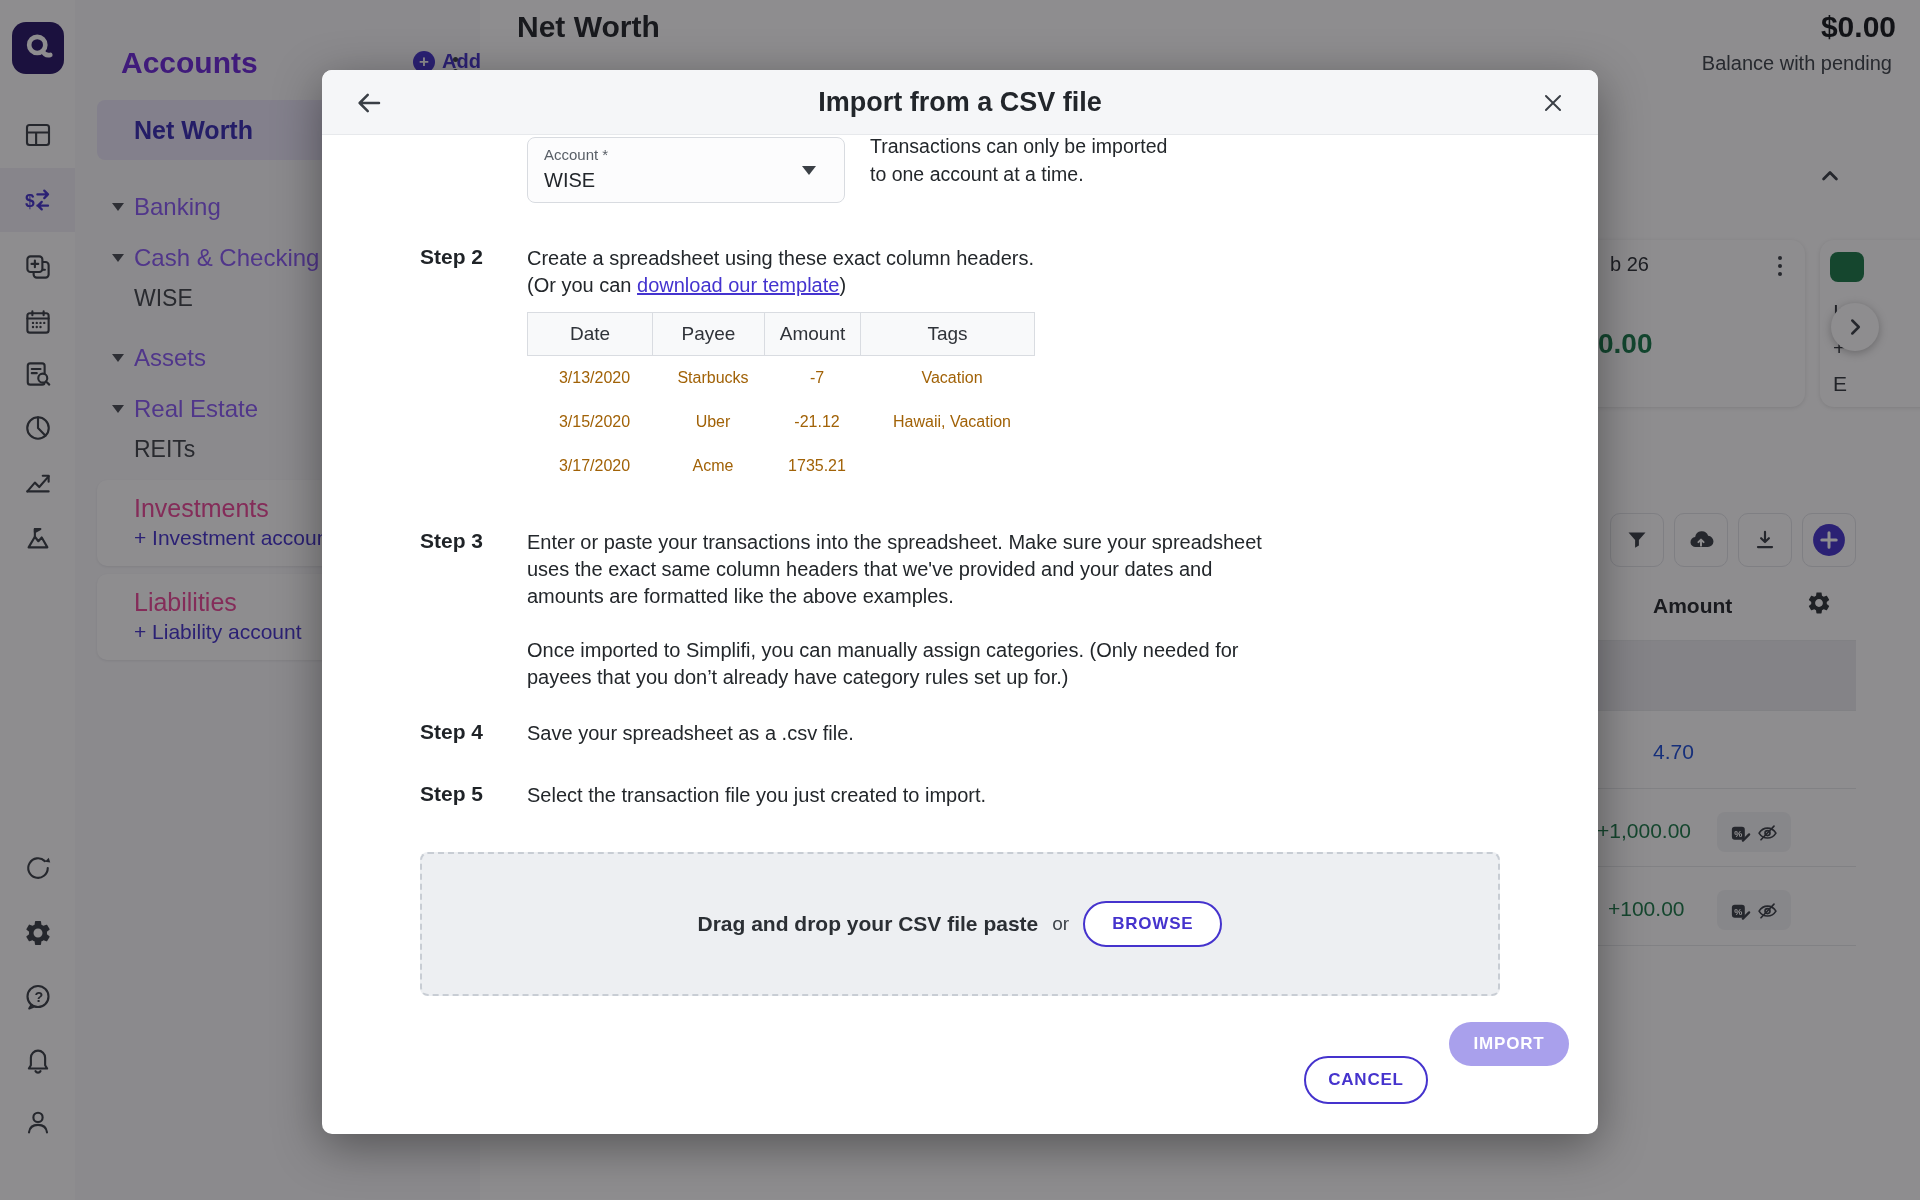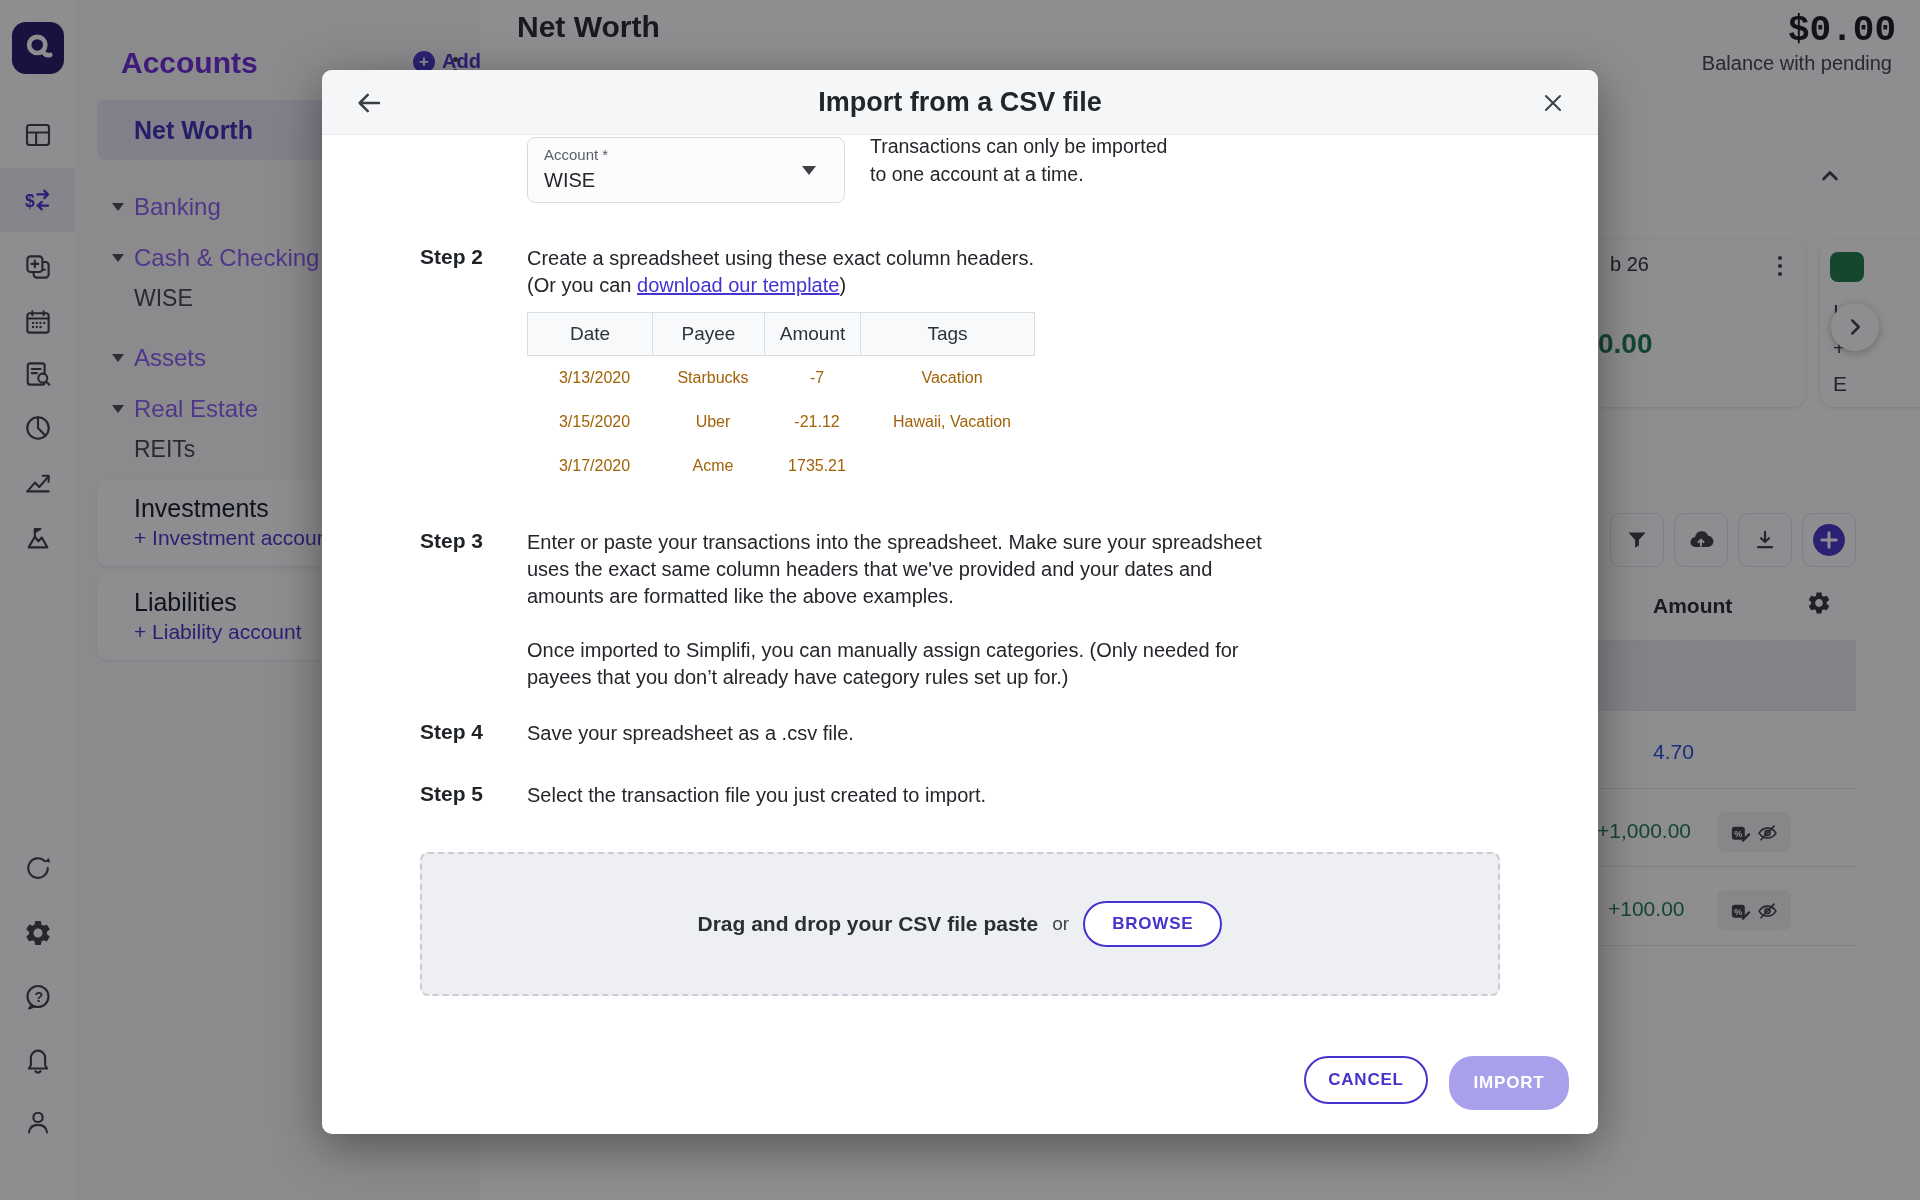--- a/index.html
+++ b/index.html
@@ -21,27 +21,27 @@
   .add-circ{width:22px;height:22px;border-radius:50%;background:#4533cd;color:#fff;display:flex;align-items:center;justify-content:center;font-size:17px;font-weight:bold;line-height:1;}
   .sb-kebab{position:absolute;left:368px;top:50px;width:24px;height:36px;cursor:pointer;}
   .sb-kebab i{display:block;width:5px;height:5px;border-radius:50%;background:#3b4046;margin:7px auto 0;}
   .nw-item{position:absolute;left:22px;top:100px;width:380px;height:60px;border-radius:8px;background:#eae7f9;display:flex;align-items:center;cursor:pointer;}
   .nw-item span{margin-left:37px;font-size:25px;font-weight:bold;color:#382cb4;}
   .tree-row{position:absolute;left:0;width:405px;height:32px;display:flex;align-items:center;cursor:pointer;}
   .tw{position:absolute;left:37px;width:0;height:0;border-left:6px solid transparent;border-right:6px solid transparent;border-top:8px solid #4a4f56;}
   .tree-label{position:absolute;left:59px;font-size:24px;color:#8b5cf6;white-space:nowrap;}
   .leaf{font-size:23px;color:#40454b;}
   .sb-card{position:absolute;left:22px;width:380px;height:86px;background:#ffffff;border-radius:10px;box-shadow:0 1px 3px rgba(40,40,60,.10);}
-  .sb-card .t{position:absolute;left:37px;top:14px;font-size:25px;color:#0f172a;}
+  .sb-card .t{position:absolute;left:37px;top:14px;font-size:25px;color:#ec4899;}
   .sb-card .l{position:absolute;left:37px;top:46px;font-size:21px;color:#4533cd;cursor:pointer;white-space:nowrap;}
 
   
   .main{position:absolute;left:480px;top:0;width:1440px;height:1200px;background:#ffffff;z-index:1;}
   .pg-title{position:absolute;left:37px;top:10px;font-size:30px;font-weight:bold;color:#22262b;}
-  .bal{position:absolute;right:24px;top:10px;font-size:36px;font-weight:bold;color:#16191d;font-family:Liberation Mono, monospace;}
+  .bal{position:absolute;right:24px;top:10px;font-size:30px;font-weight:bold;color:#16191d;}
   .bal-cap{position:absolute;right:28px;top:52px;font-size:20px;color:#3e444b;}
   .bg-card1{position:absolute;left:980px;top:240px;width:345px;height:167px;background:#fff;border-radius:14px;box-shadow:0 1px 4px rgba(0,0,0,.12);}
   .bg-card1 .d{position:absolute;left:150px;top:13px;font-size:20px;color:#2c3035;}
   .bg-card1 .amt{position:absolute;left:138px;top:88px;font-size:28px;font-weight:bold;color:#187a4b;}
   .c1-kebab{position:absolute;right:16px;top:12px;width:18px;height:34px;cursor:pointer;}
   .c1-kebab i{display:block;width:4px;height:4px;border-radius:50%;background:#3b4046;margin:4px auto 0;}
   .bg-card2{position:absolute;left:1340px;top:240px;width:130px;height:167px;background:#fff;border-radius:14px;box-shadow:0 1px 4px rgba(0,0,0,.12);overflow:hidden;}
   .c2-pill{position:absolute;left:10px;top:12px;width:34px;height:30px;border-radius:8px;background:#1c7a49;}
   .c2-l{position:absolute;left:13px;font-size:21px;color:#34393f;}
   .next-circ{position:absolute;left:1351px;top:303px;width:48px;height:48px;border-radius:50%;background:#fff;box-shadow:0 2px 10px rgba(0,0,0,.28);display:flex;align-items:center;justify-content:center;cursor:pointer;}
@@ -75,21 +75,21 @@
   .ex-table th{border:1px solid #d9dce1;background:#f8f9fa;height:42px;font-weight:normal;font-size:19px;color:#2f3339;text-align:center;padding:0;}
   .ex-table td{height:44px;font-size:16px;color:#a16207;padding:0 0 0 9px;text-align:center;white-space:nowrap;}
   .drop{position:absolute;left:98px;top:782px;width:1076px;height:140px;border:2px dashed #c8cdd4;border-radius:8px;background:#edeff2;
     display:flex;align-items:center;justify-content:center;gap:14px;}
   .drop .dt{font-size:21px;font-weight:bold;color:#2b2f34;}
   .drop .or{font-size:19px;color:#3e444b;}
   .btn-browse{height:46px;padding:0 27px;border:2px solid #4533cd;border-radius:24px;background:#fff;color:#4533cd;
     font-family:"Liberation Sans",sans-serif;font-size:17px;font-weight:bold;letter-spacing:.8px;cursor:pointer;}
   .btn-cancel{position:absolute;left:982px;top:986px;width:124px;height:48px;border:2px solid #4533cd;border-radius:24px;background:#fff;
     color:#4533cd;font-family:"Liberation Sans",sans-serif;font-size:17px;font-weight:bold;letter-spacing:.8px;cursor:pointer;}
-  .btn-import{position:absolute;left:1127px;top:986px;width:120px;height:54px;border:none;border-radius:24px;background:#a9a0ec;
+  .btn-import{position:absolute;left:1127px;top:952px;width:120px;height:44px;border:none;border-radius:24px;background:#a9a0ec;
     color:#fff;font-family:"Liberation Sans",sans-serif;font-size:17px;font-weight:bold;letter-spacing:.8px;cursor:default;}
 </style>
 </head>
 <body>
 
 <div class="screen">
 
   <nav class="rail">
     <div class="rail-band"></div>
     <div class="logo">

